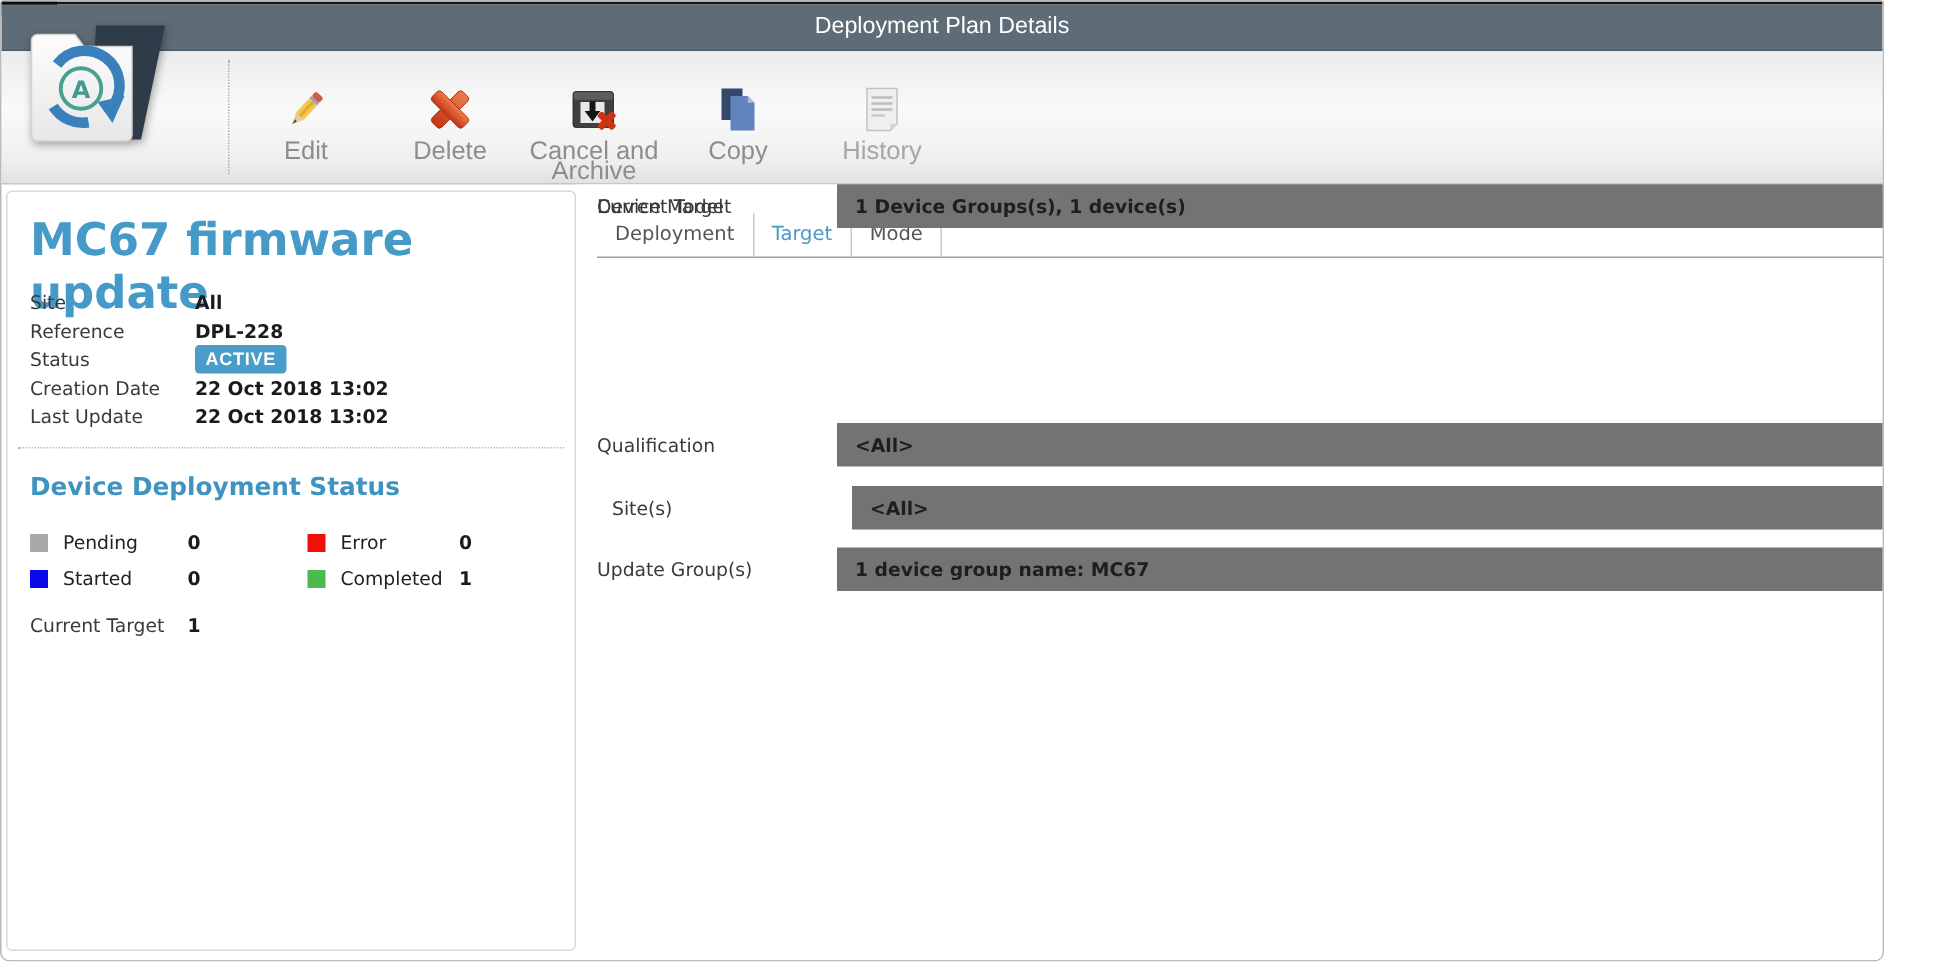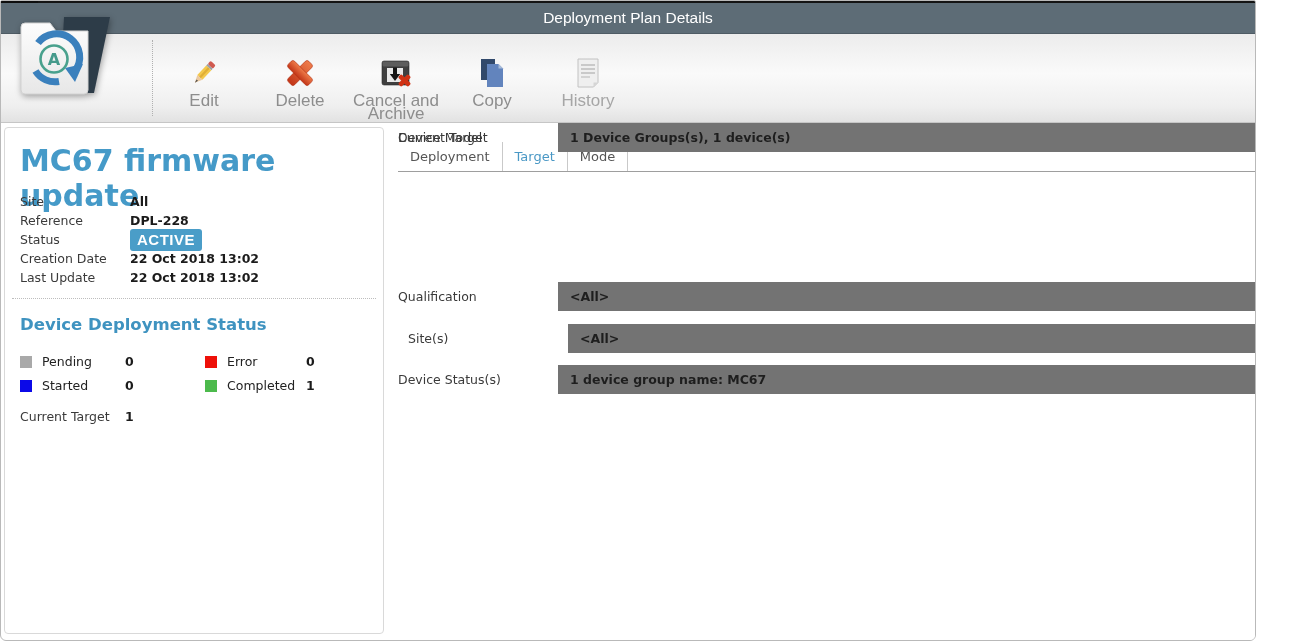--- a/index.html
+++ b/index.html
@@ -37,21 +37,21 @@
   .left-panel{
     position:absolute; left:3px; top:126px; width:380px; height:507px;
     background:#fff; border:1px solid #d9d9d9; border-radius:4px;
   }
   .plan-title{ position:absolute; left:15px; top:15px; font-size:30px; font-weight:bold; color:#459ac8; }
   .info{ position:absolute; left:15px; top:64px; font-size:12.5px; color:#3a3a3a; }
   .info-row{ display:flex; height:19px; align-items:center; }
   .info-label{ width:110px; }
   .info-value{ font-weight:bold; color:#1b1b1b; }
   .badge{
-    background:#4a9dc8; color:#fff; font-size:15px; font-weight:bold;
+    background:#4a9dc8; color:#fff; font-size:12px; font-weight:bold;
     padding:2px 7px 3px; border-radius:3px; letter-spacing:.5px;
     font-family:"Liberation Sans", sans-serif;
   }
   .dotted-sep{ position:absolute; left:7px; right:7px; top:170px; border-top:1px dotted #bdbdbd; }
   .dds-heading{ position:absolute; left:15px; top:187px; font-size:16.5px; font-weight:bold; color:#3f93c0; }
   .legend{
     position:absolute; left:15px; top:226px;
     display:grid; grid-template-columns:22px 83px 80px 22px 79px 40px;
     row-gap:9px; font-size:12.5px; color:#222; align-items:center;
   }
@@ -259,21 +259,21 @@
 
     <div class="field-row">
       <span class="field-label">Qualification</span>
       <span class="field-value">&lt;All&gt;</span>
     </div>
     <div class="field-row">
       <span class="field-label">Site(s)</span>
       <span class="field-value">&lt;All&gt;</span>
     </div>
     <div class="field-row">
-      <span class="field-label">Device Status(s)</span>
+      <span class="field-label">Update Group(s)</span>
       <span class="field-value">1 device group name: MC67</span>
     </div>
     <div class="field-row">
       <span class="field-label">Device Model</span>
       <span class="field-value">Motorola MC67 Windows Mobile 6</span>
     </div>
     <div class="field-row">
       <span class="field-label">Current Target</span>
       <span class="field-value">1 Device Groups(s), 1 device(s)</span>
     </div>

